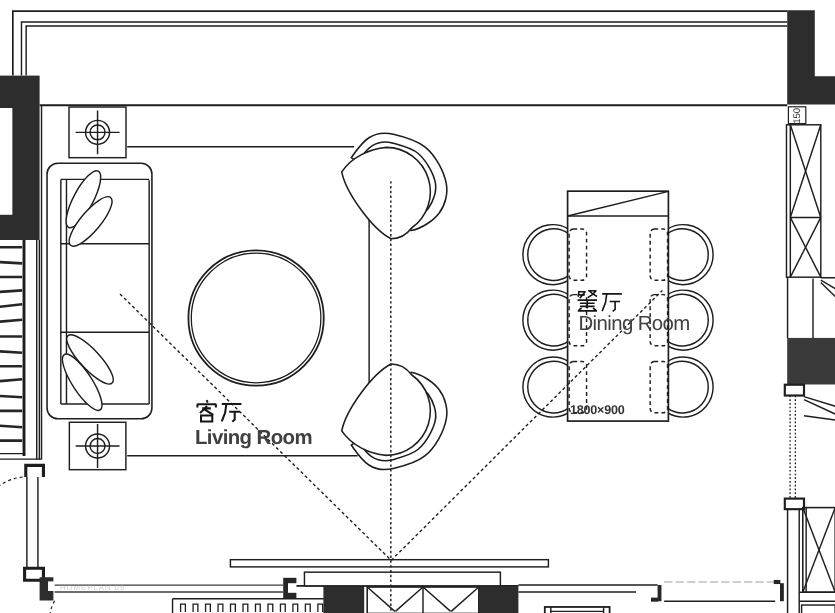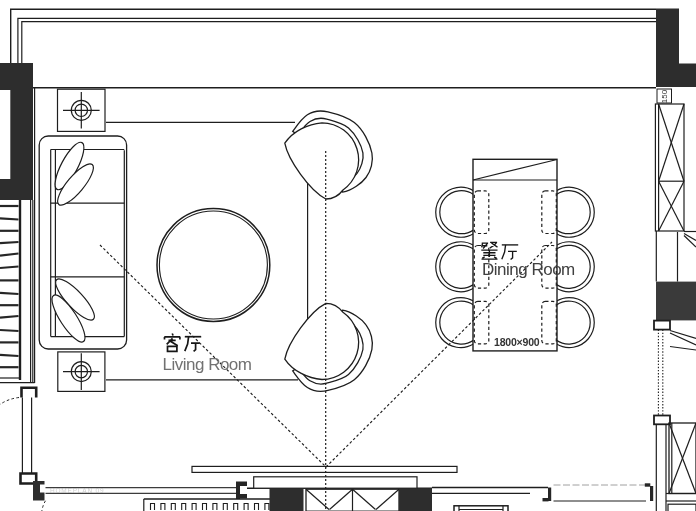--- a/index.html
+++ b/index.html
@@ -300,20 +300,20 @@
 <path d="M 0.8,8.6 L 17,8.6 M 2.8,11.2 L 15,11.2 M 2.8,13.8 L 15,13.8 M 8.9,8.6 L 8.9,15.6 M 1,17.6 L 17,17.6 M 4.2,15.4 L 1.8,16.6 M 13.6,15.4 L 16.2,16.8"></path>
 </g>
 <g transform="translate(501,241.5)">
 <path d="M 0.8,3.4 L 17.2,3.4"></path>
 <path d="M 4.6,3.4 L 3.6,10.6 L 0.8,17.8"></path>
 <path d="M 7,9.8 L 15.8,9.8 M 11.6,9.8 L 11.6,16.4 L 9.6,18"></path>
 </g>
 </g>
 </svg>
 
-<div style="position:absolute;left:162.5px;top:354.5px;font-size:17px;letter-spacing:-0.5px;color:#8b5cf6;">Living Room</div>
+<div style="position:absolute;left:162.5px;top:354.5px;font-size:17px;letter-spacing:-0.5px;color:#404040;font-weight:bold;">Living Room</div>
 
 <div style="position:absolute;left:482px;top:259.5px;font-size:17px;letter-spacing:-0.5px;color:#404040;">Dining Room</div>
 
-<div style="position:absolute;left:475px;top:335.5px;font-size:10.5px;letter-spacing:-0.2px;font-weight:bold;color:#333;padding-left:19px;">1800×900</div>
+<div style="position:absolute;left:475px;top:335.5px;font-size:10.5px;letter-spacing:-0.2px;font-weight:bold;color:#333;">1800×900</div>
 
 <div style="position:absolute;left:50px;top:487px;font-size:6.5px;color:#aaa;opacity:0.55;letter-spacing:0.8px;">HOMEPLAN 09</div>
 </div>
 
 </body></html>

